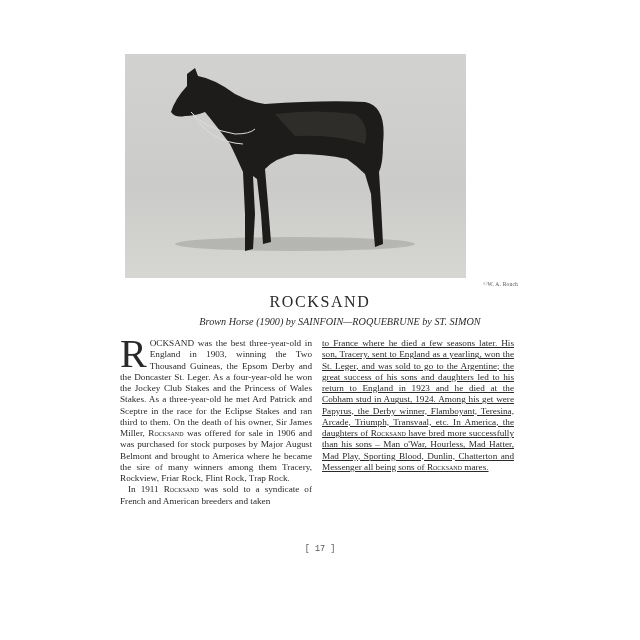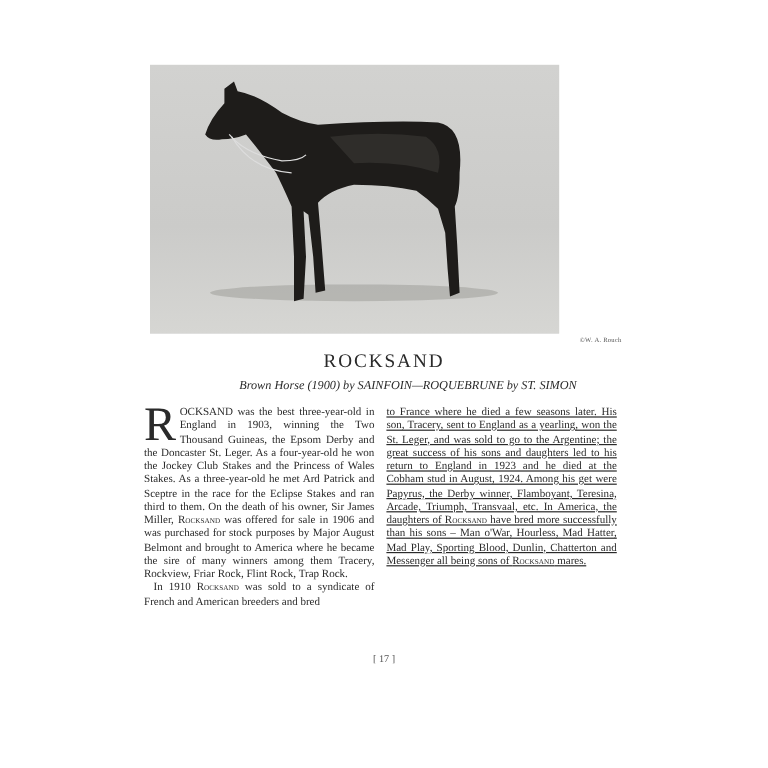--- a/index.html
+++ b/index.html
@@ -17,21 +17,21 @@
   .col { position:absolute; top:338px; width:192px; font-family:"Liberation Serif",serif;
          font-size:9.2px; line-height:11.25px; text-align:justify; color:#2a2a2a; }
   .col p { margin:0; }
   .col1 { left:120px; }
   .col2 { left:322px;text-decoration:underline; }
   .dropcap { float:left; font-size:40px; line-height:30px; margin:1px 3px 0 0; height:32px;
              font-family:"Liberation Serif",serif; }
   .sc { font-variant:small-caps; }
   .indent { text-indent:8px; }
   .pagenum { position:absolute; left:0; width:640px; top:544px; text-align:center;
-             font-family:Liberation Serif, serif; font-size:8.5px; color:#555; }
+             font-family:Liberation Mono, monospace; font-size:8.5px; color:#555; }
 </style>
 </head>
 <body>
 
 <div class="photo">
   <svg viewBox="0 0 341 224" preserveAspectRatio="none">
     <defs>
       <linearGradient id="bg" x1="0" y1="0" x2="0" y2="1">
         <stop offset="0" stop-color="#d2d2d0"></stop>
         <stop offset="0.6" stop-color="#cbcbc9"></stop>
@@ -54,21 +54,21 @@
 <div class="credit">©W. A. Rouch</div>
 
 <div class="title">ROCKSAND</div>
 <div class="subtitle">Brown Horse (1900) by SAINFOIN—ROQUEBRUNE by ST. SIMON</div>
 
 <div class="col col1">
   <p>
     <span class="dropcap">R</span><span>OCKSAND was the best three-year-old in England in 1903, winning the Two Thousand Guineas, the Epsom Derby and the Doncaster St. Leger. As a four-year-old he won the Jockey Club Stakes and the Princess of Wales Stakes. As a three-year-old he met Ard Patrick and Sceptre in the race for the Eclipse Stakes and ran third to them. On the death of his owner, Sir James Miller, </span><span class="sc">Rocksand</span><span> was offered for sale in 1906 and was purchased for stock purposes by Major August Belmont and brought to America where he became the sire of many winners among them Tracery, Rockview, Friar Rock, Flint Rock, Trap Rock.</span>
   </p>
   <p class="indent">
-    <span>In 1910 </span><span class="sc">Rocksand</span><span> was sold to a syndicate of French and American breeders and bred</span>
+    <span>In 1911 </span><span class="sc">Rocksand</span><span> was sold to a syndicate of French and American breeders and taken</span>
   </p>
 </div>
 
 <div class="col col2">
   <p>
     <span>to France where he died a few seasons later. His son, Tracery, sent to England as a yearling, won the St. Leger, and was sold to go to the Argentine; the great success of his sons and daughters led to his return to England in 1923 and he died at the Cobham stud in August, 1924. Among his get were Papyrus, the Derby winner, Flamboyant, Teresina, Arcade, Triumph, Transvaal, etc. In America, the daughters of </span><span class="sc">Rocksand</span><span> have bred more successfully than his sons – Man o'War, Hourless, Mad Hatter, Mad Play, Sporting Blood, Dunlin, Chatterton and Messenger all being sons of </span><span class="sc">Rocksand</span><span> mares.</span>
   </p>
 </div>
 
 <div class="pagenum">[ 17 ]</div>

